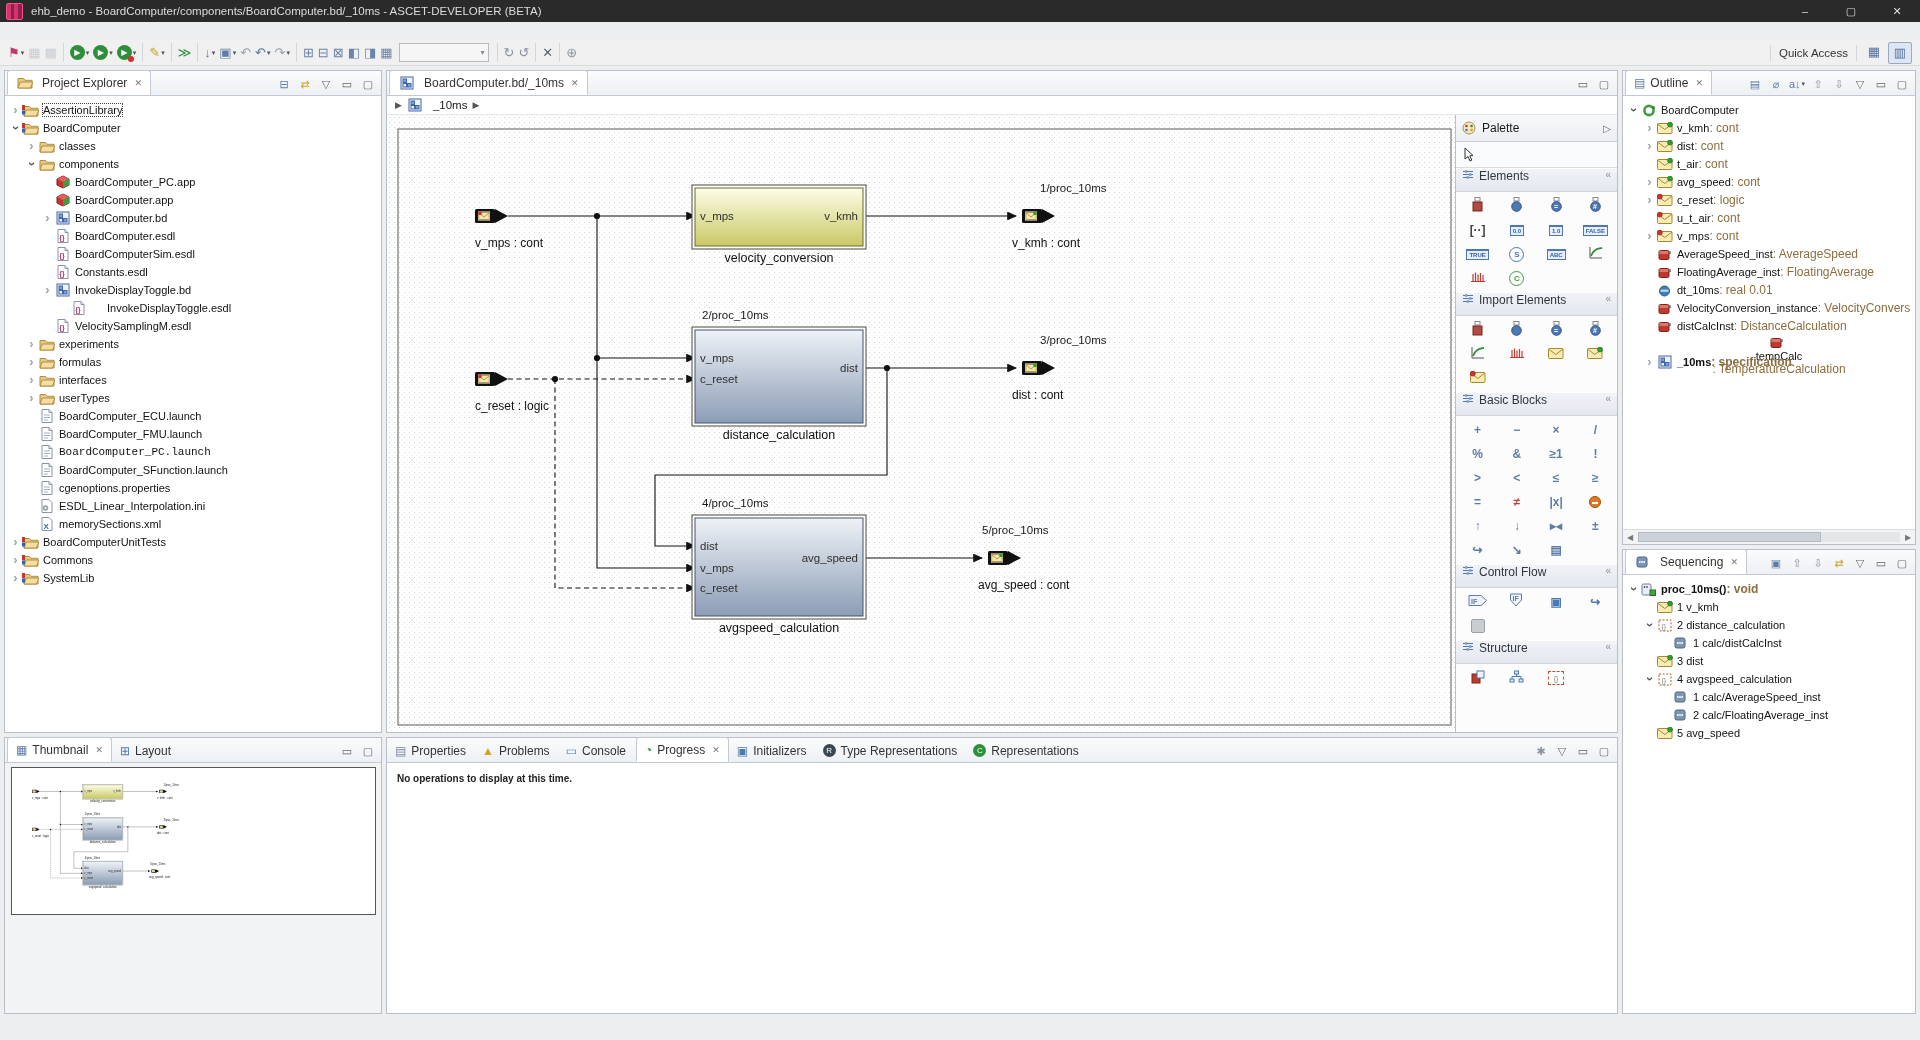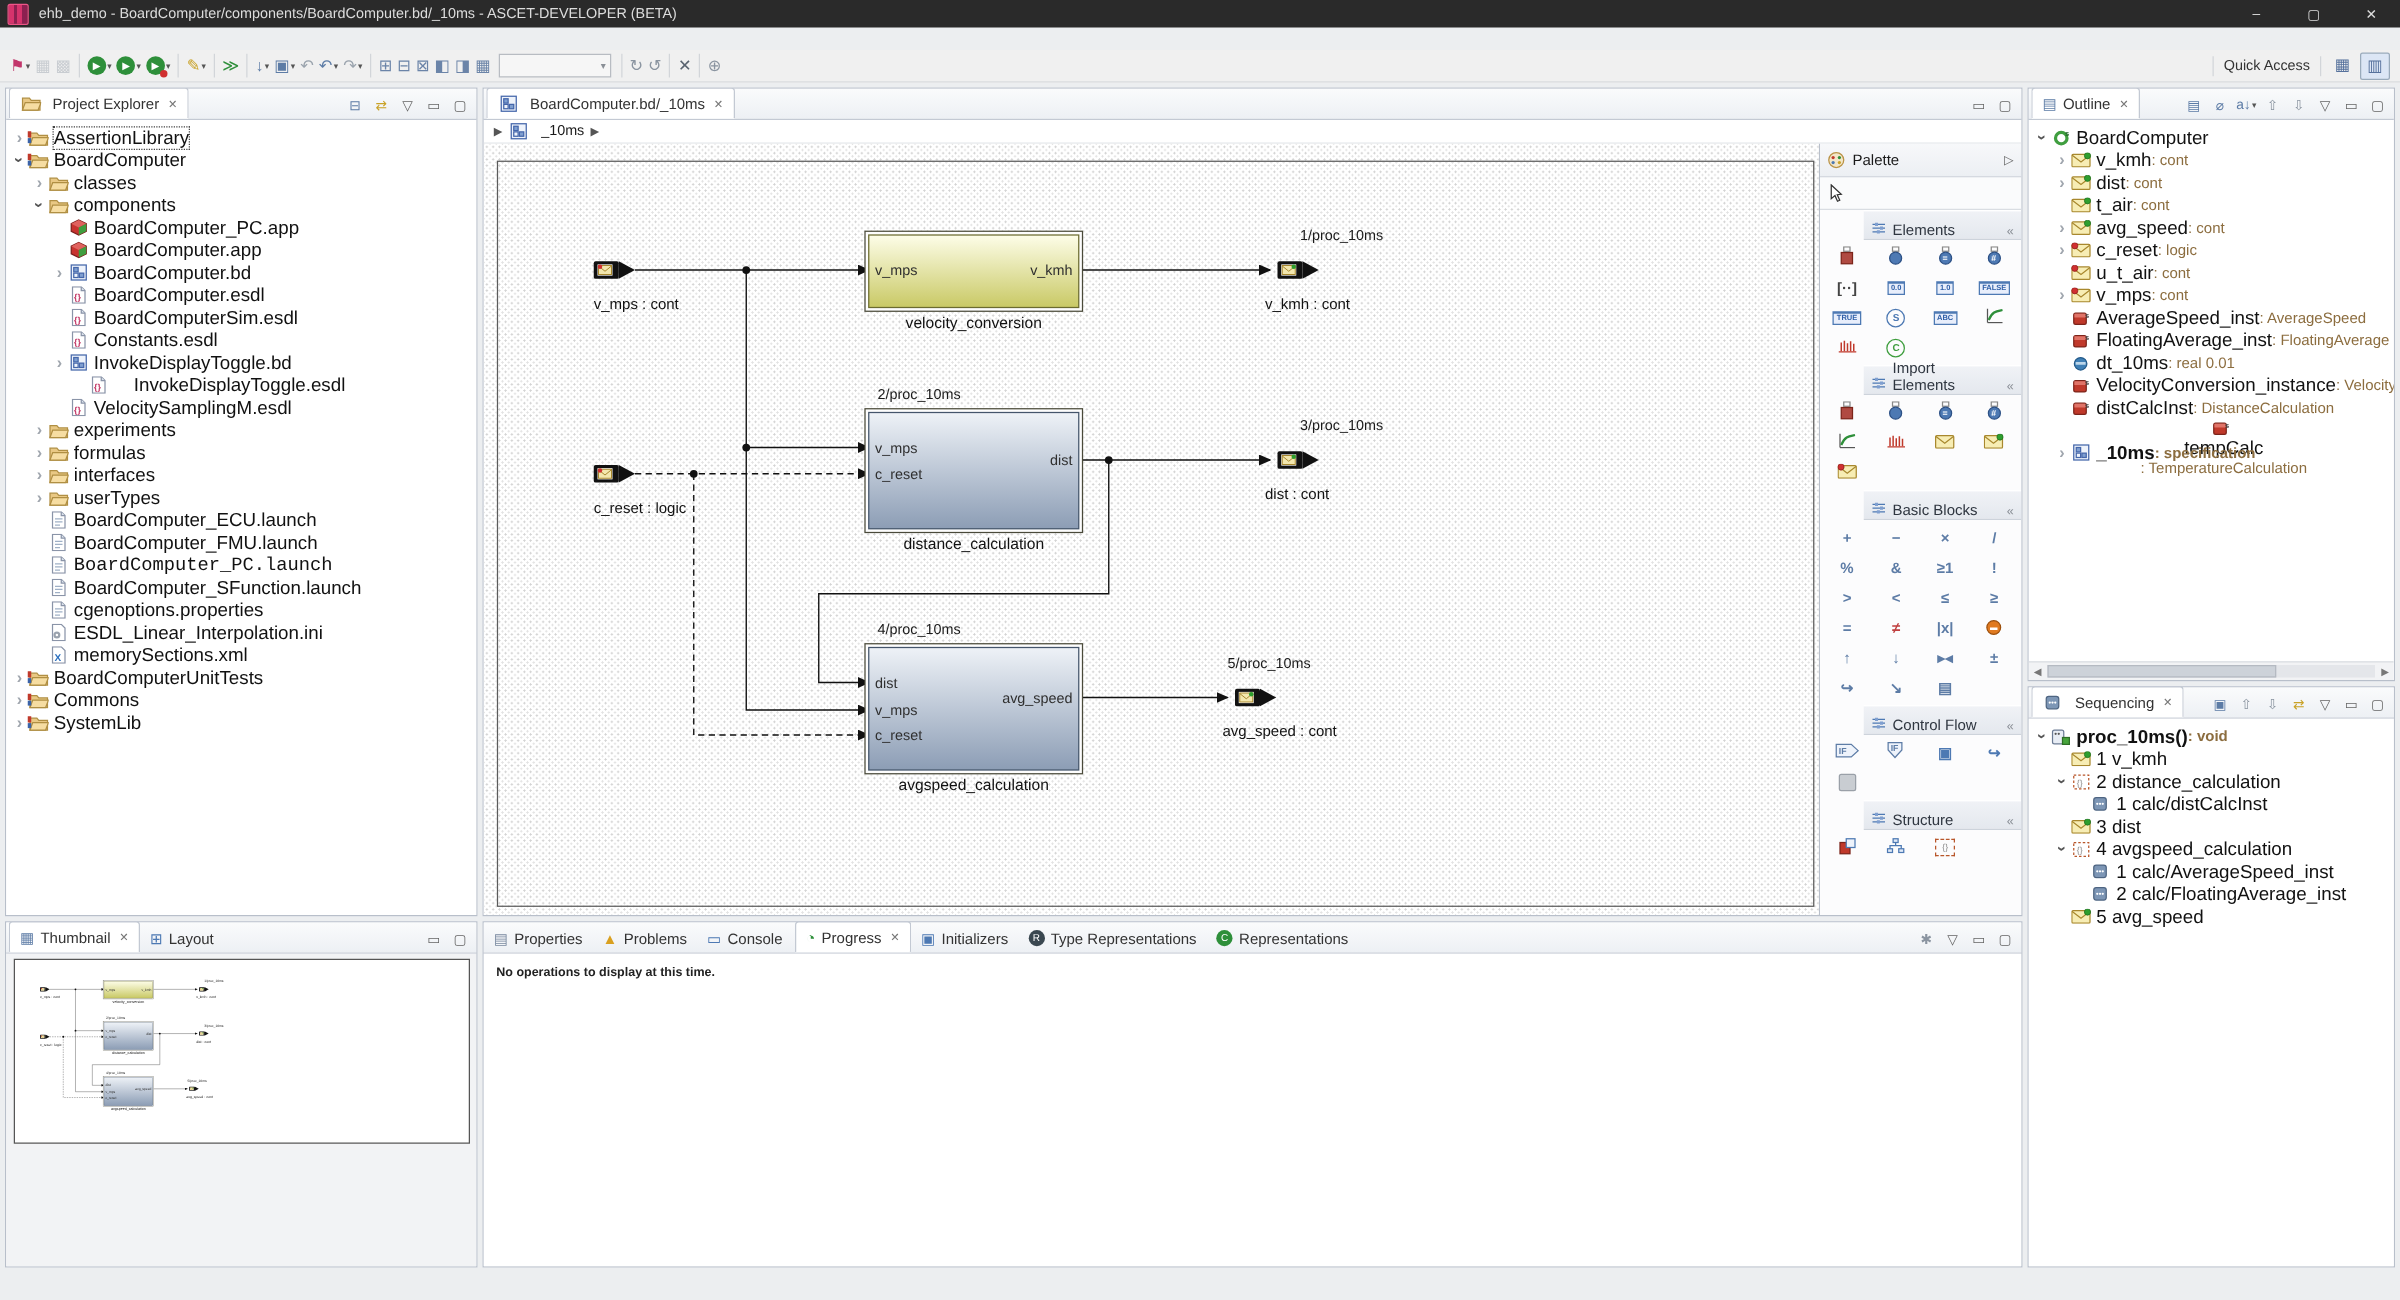--- a/index.html
+++ b/index.html
@@ -44,40 +44,40 @@
   .vtools{margin-left:auto;display:flex;align-items:center;gap:3px;padding:0 4px 2px 0;}
   .hic{width:18px;height:18px;display:inline-flex;align-items:center;justify-content:center;font-size:11px;}
   .vbody{flex:1;overflow:hidden;position:relative;background:#fff;}
 
   
   .tree{padding:5px 0 0 4px;}
   .trow{display:flex;align-items:center;height:18px;white-space:nowrap;}
   .arr{width:13px;flex:none;text-align:center;color:#a0a6ae;font-size:13px;font-weight:bold;line-height:16px;}
   .arr.e{transform:rotate(90deg);color:#555;}
   .ic{width:17px;height:15px;flex:none;display:inline-flex;align-items:center;justify-content:center;margin-right:4px;}
-  .tlabel{font-size:15px;color:#111;}
+  .tlabel{font-size:11px;color:#111;}
   .ttype{color:#8c6d3f;}
   .boldrow .tlabel,.boldrow .ttype{font-weight:bold;}
   .focusbox{outline:1px dotted #444;}
 
   
   #editor-breadcrumb{height:18px;background:#fff;border-bottom:1px solid #e2e5e9;display:flex;align-items:center;gap:5px;padding-left:8px;font-size:11.5px;flex:none;}
   .bc-arrow{color:#555;font-size:9px;}
   #editor-body{flex:1;display:flex;position:relative;}
   #canvas{position:relative;width:1068px;flex:none;background:#fff;
     background-image:radial-gradient(circle,#d2d2d2 0.7px,transparent 0.9px),radial-gradient(circle,#e3e3e3 0.7px,transparent 0.9px);
     background-size:5px 5px,5px 5px;background-position:0 0,2.5px 2.5px;}
   #diagram-svg{position:absolute;left:0;top:0;}
 
   
   #palette{flex:1;background:#fcfcfd;border-left:1px solid #b8bfca;display:flex;flex-direction:column;overflow:hidden;}
   #palette-header{height:26px;display:flex;align-items:center;gap:6px;padding:0 6px;background:linear-gradient(#f7f8fa,#eceff3);border-bottom:1px solid #c9ced7;font-size:12px;}
   #palette-header .pin{margin-left:auto;color:#666;font-size:10px;}
   #palette-tool{height:25px;border-bottom:1px solid #d9dde2;display:flex;align-items:center;padding-left:6px;background:#fafbfc;}
-  .psec-h{height:22px;background:linear-gradient(#f0f2f6,#e4e8ee);border-top:1px solid #fff;border-bottom:1px solid #cdd3db;display:flex;align-items:flex-end;gap:5px;padding:0 6px;font-size:12px;color:#2f3640;margin-left:35px;}
+  .psec-h{height:22px;background:linear-gradient(#f0f2f6,#e4e8ee);border-top:1px solid #fff;border-bottom:1px solid #cdd3db;display:flex;align-items:flex-start;gap:5px;padding:0 6px;font-size:12px;color:#2f3640;}
   .psec-h .coll{margin-left:auto;color:#8a8f96;font-size:10px;}
   .pgrid{display:flex;flex-wrap:wrap;padding:2px 2px;}
   .pitem{width:25%;height:24px;display:flex;align-items:center;justify-content:center;box-sizing:border-box;}
   .ptxt{color:#5d7ca6;font-weight:bold;font-size:12px;}
   .pbox{font-size:6px;font-weight:bold;color:#2f5fa8;border:1px solid #4d79b3;border-top:2px solid #4d79b3;background:#e8eefb;padding:1px 2px;}
   .pcir{width:13px;height:13px;border-radius:50%;display:flex;align-items:center;justify-content:center;font-size:8px;font-weight:bold;}
   .stopicon{width:12px;height:12px;border-radius:50%;background:#e07a20;border:1px solid #9c4f0c;box-sizing:border-box;position:relative;}
   .stopicon:after{content:"";position:absolute;left:2px;top:4.5px;width:6px;height:2px;background:#fff;}
   .graysq{width:12px;height:12px;background:#c9cdd2;border:1px solid #9aa0a8;border-radius:2px;}
   .dashbox{width:14px;height:12px;border:1px dashed #b8562a;color:#888;font-size:7px;display:flex;align-items:center;justify-content:center;}

